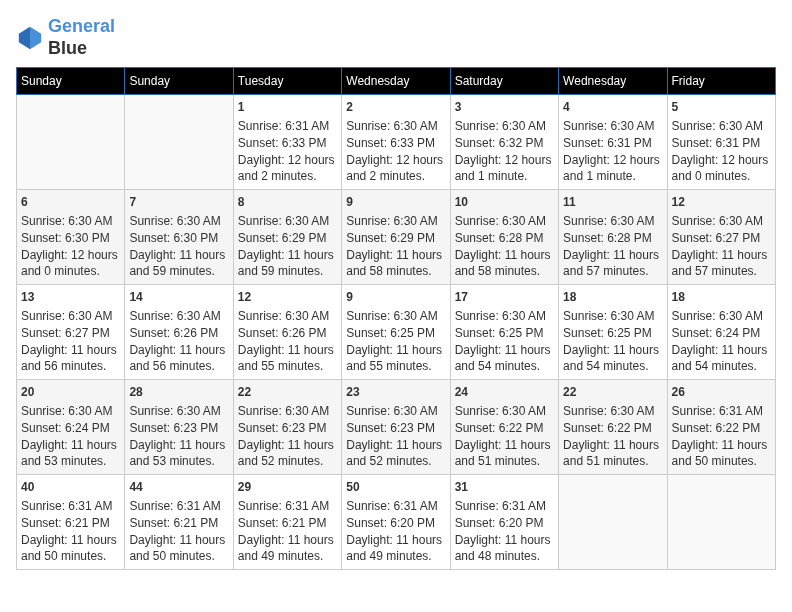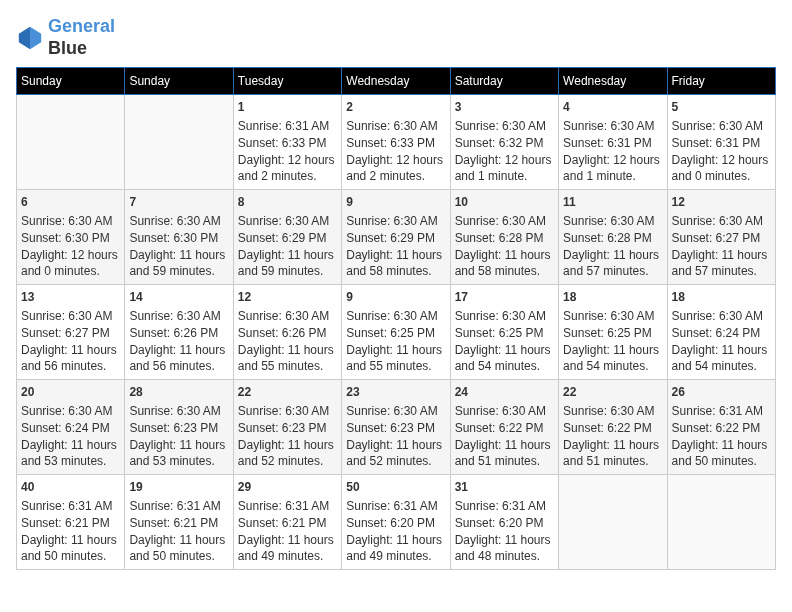--- a/index.html
+++ b/index.html
@@ -318,21 +318,21 @@
       </tr>
       <tr>
         <td>
           <span class="day-num">40</span>
           <div class="day-info" style="white-space: pre-line;">Sunrise: 6:31 AM
 Sunset: 6:21 PM
 Daylight: 11 hours
 and 50 minutes.</div>
         </td>
         <td>
-          <span class="day-num">19</span>
+          <span class="day-num">44</span>
           <div class="day-info" style="white-space: pre-line;">Sunrise: 6:31 AM
 Sunset: 6:21 PM
 Daylight: 11 hours
 and 50 minutes.</div>
         </td>
         <td>
           <span class="day-num">29</span>
           <div class="day-info" style="white-space: pre-line;">Sunrise: 6:31 AM
 Sunset: 6:21 PM
 Daylight: 11 hours

